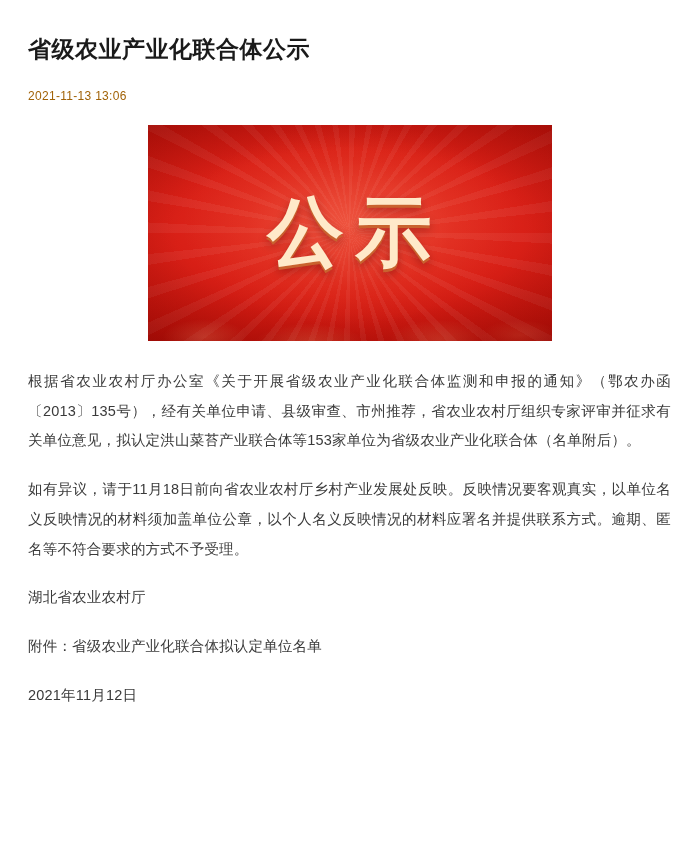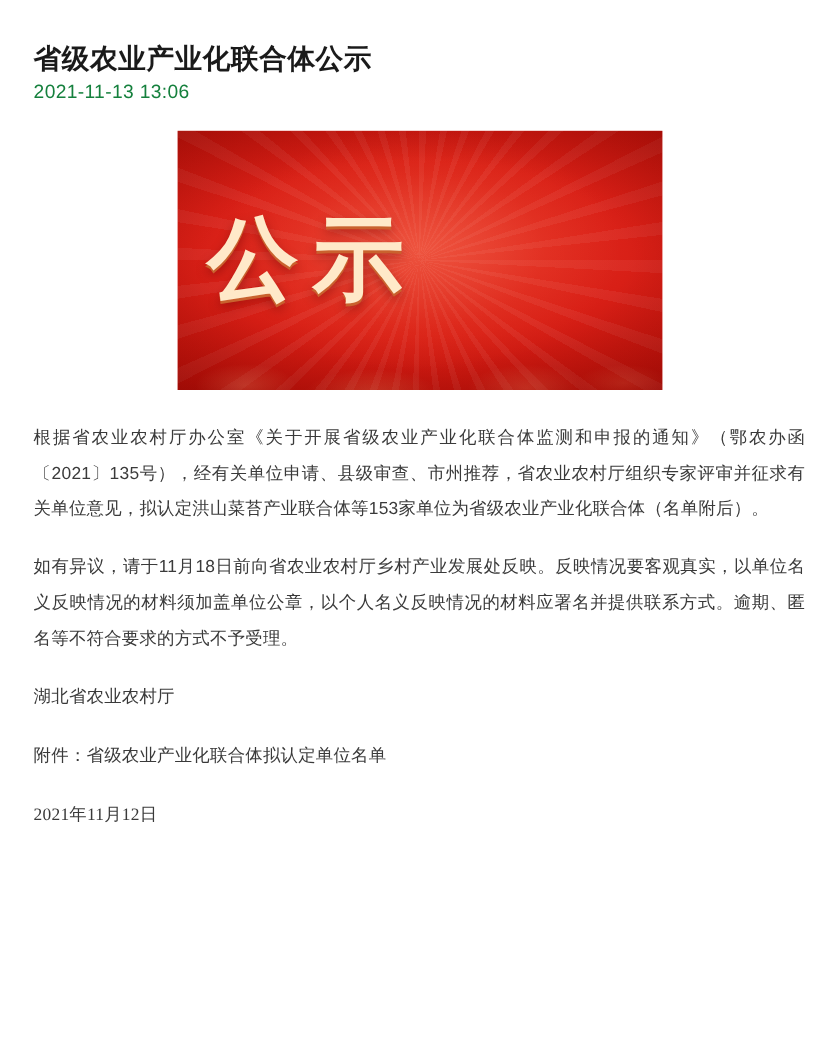--- a/index.html
+++ b/index.html
@@ -24,23 +24,23 @@
   }
   .article-title {
     font-size: 23px;
     font-weight: bold;
     color: #1a1a1a;
     line-height: 1.35;
     letter-spacing: 0.5px;
     margin: 6px 0 0 0;
   }
   .article-meta {
-    font-size: 16px;
-    color: #15803d;
-    margin-top: 4px;
+    font-size: 12px;
+    color: #a16207;
+    margin-top: 24px;
     letter-spacing: 0.3px;
   }
   .hero-wrap {
     margin-top: 22px;
     display: flex;
     justify-content: center;
   }
   .hero {
     width: 404px;
     height: 216px;
@@ -80,24 +80,24 @@
     height: 72px;
     background:
       radial-gradient(ellipse 60px 26px at 14% 95%, rgba(255,150,110,0.30), rgba(255,150,110,0) 70%),
       radial-gradient(ellipse 80px 30px at 40% 105%, rgba(255,170,120,0.26), rgba(255,170,120,0) 70%),
       radial-gradient(ellipse 70px 28px at 72% 98%, rgba(255,150,110,0.26), rgba(255,150,110,0) 70%),
       radial-gradient(ellipse 55px 22px at 92% 92%, rgba(255,140,100,0.22), rgba(255,140,100,0) 70%);
     pointer-events: none;
   }
   .hero-text {
     position: absolute;
-    left: 13px; right: 0;
+    left: 0; right: 0;
     top: 50%;
     transform: translateY(-50%);
-    text-align: left;
+    text-align: center;
     font-size: 76px;
     font-weight: bold;
     letter-spacing: 12px;
     text-indent: 12px;
     color: #ffe9c9;
     font-family: "DejaVu Sans", "Liberation Sans", sans-serif;
     text-shadow:
       0 3px 0 #c9622e,
       0 5px 10px rgba(90,0,0,0.45);
     white-space: nowrap;
@@ -108,21 +108,20 @@
     line-height: 2.05;
     color: #3a3a3a;
     letter-spacing: 0.2px;
     text-align: justify;
   }
   .body-text p {
     margin: 0 0 19px 0;
   }
   .body-text p:last-child {
     margin-bottom: 16px;
-    font-family: Liberation Serif, serif;
   }
   .p-indent {
     text-indent: 0;
   }
 </style>
 </head>
 <body>
 
 <div class="page">
 
@@ -134,20 +133,20 @@
     <div class="hero">
       <div class="rays"></div>
       <div class="glow"></div>
       <div class="clouds"></div>
       <div class="vignette"></div>
       <div class="hero-text">公示</div>
     </div>
   </div>
 
   <div class="body-text">
-    <p class="p-indent">根据省农业农村厅办公室《关于开展省级农业产业化联合体监测和申报的通知》（鄂农办函〔2021〕135号），经有关单位申请、县级审查、市州推荐，省农业农村厅组织专家评审并征求有关单位意见，拟认定洪山菜苔产业联合体等153家单位为省级农业产业化联合体（名单附后）。</p>
+    <p class="p-indent">根据省农业农村厅办公室《关于开展省级农业产业化联合体监测和申报的通知》（鄂农办函〔2013〕135号），经有关单位申请、县级审查、市州推荐，省农业农村厅组织专家评审并征求有关单位意见，拟认定洪山菜苔产业联合体等153家单位为省级农业产业化联合体（名单附后）。</p>
     <p class="p-indent">如有异议，请于11月18日前向省农业农村厅乡村产业发展处反映。反映情况要客观真实，以单位名义反映情况的材料须加盖单位公章，以个人名义反映情况的材料应署名并提供联系方式。逾期、匿名等不符合要求的方式不予受理。</p>
     <p>湖北省农业农村厅</p>
     <p>附件：省级农业产业化联合体拟认定单位名单</p>
     <p>2021年11月12日</p>
   </div>
 
 </div>
 
 </body></html>

